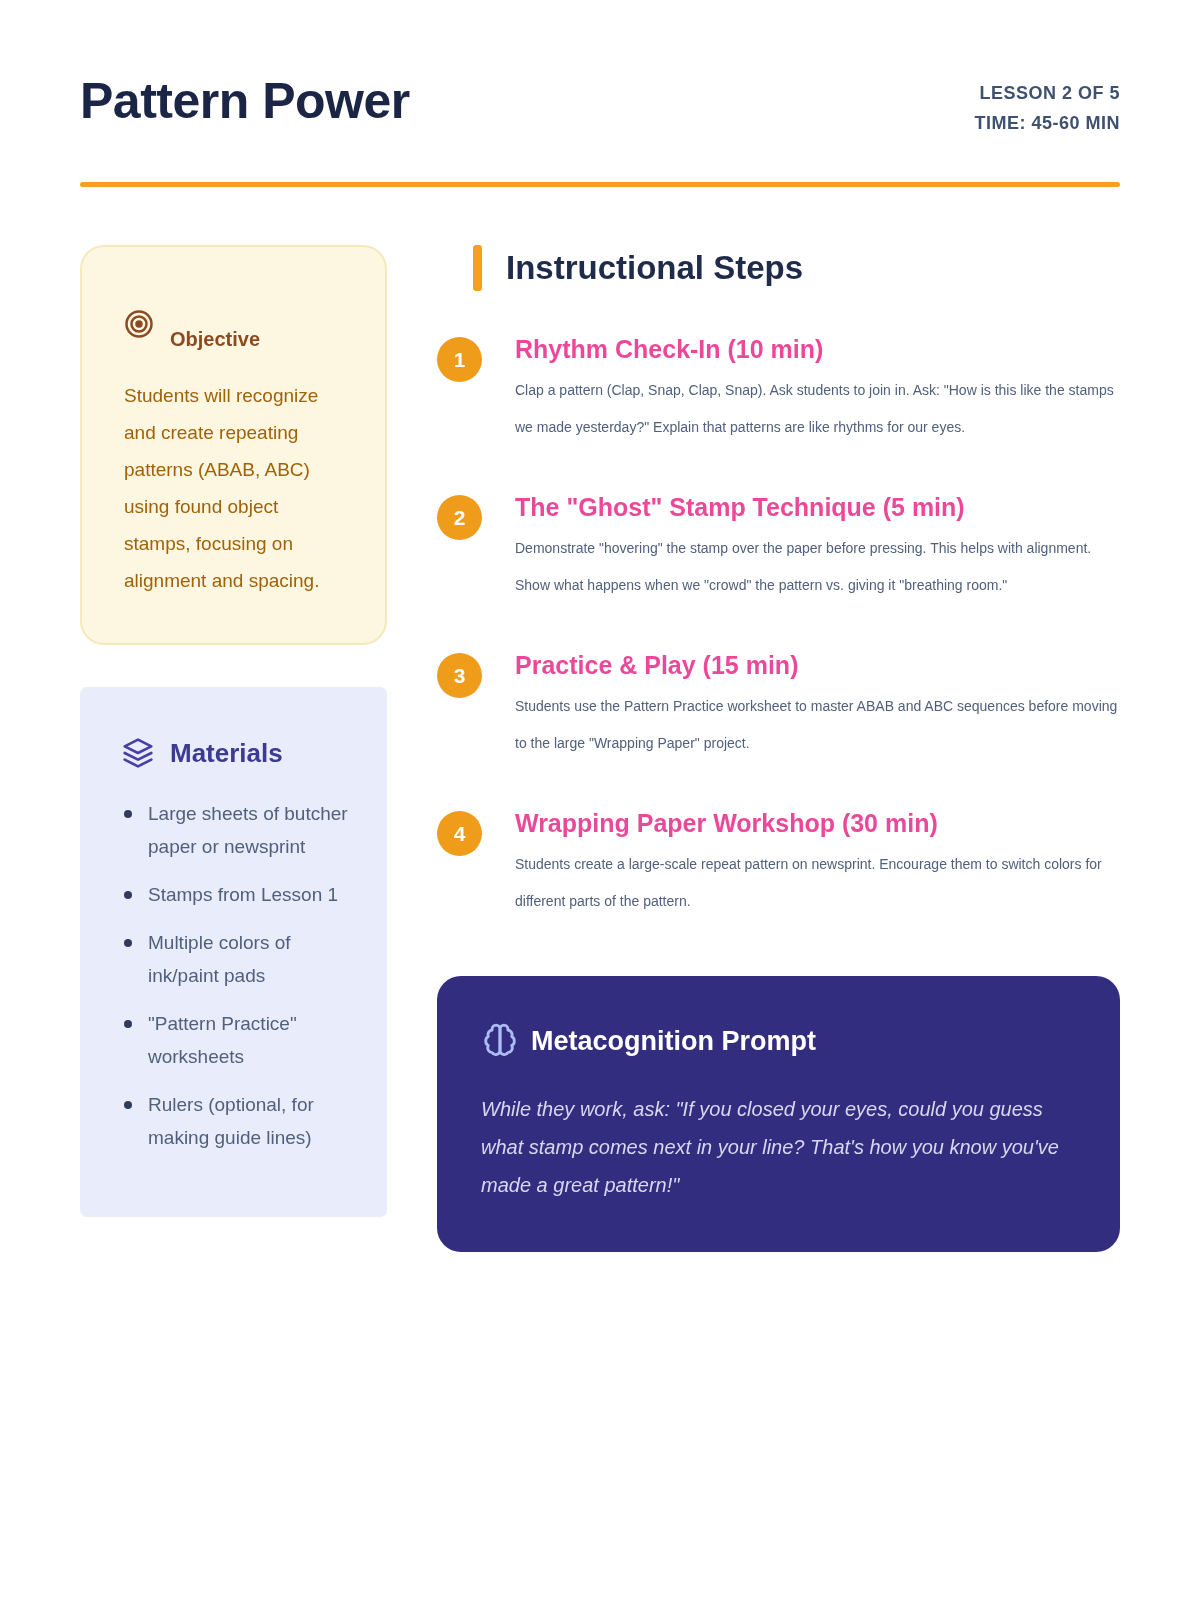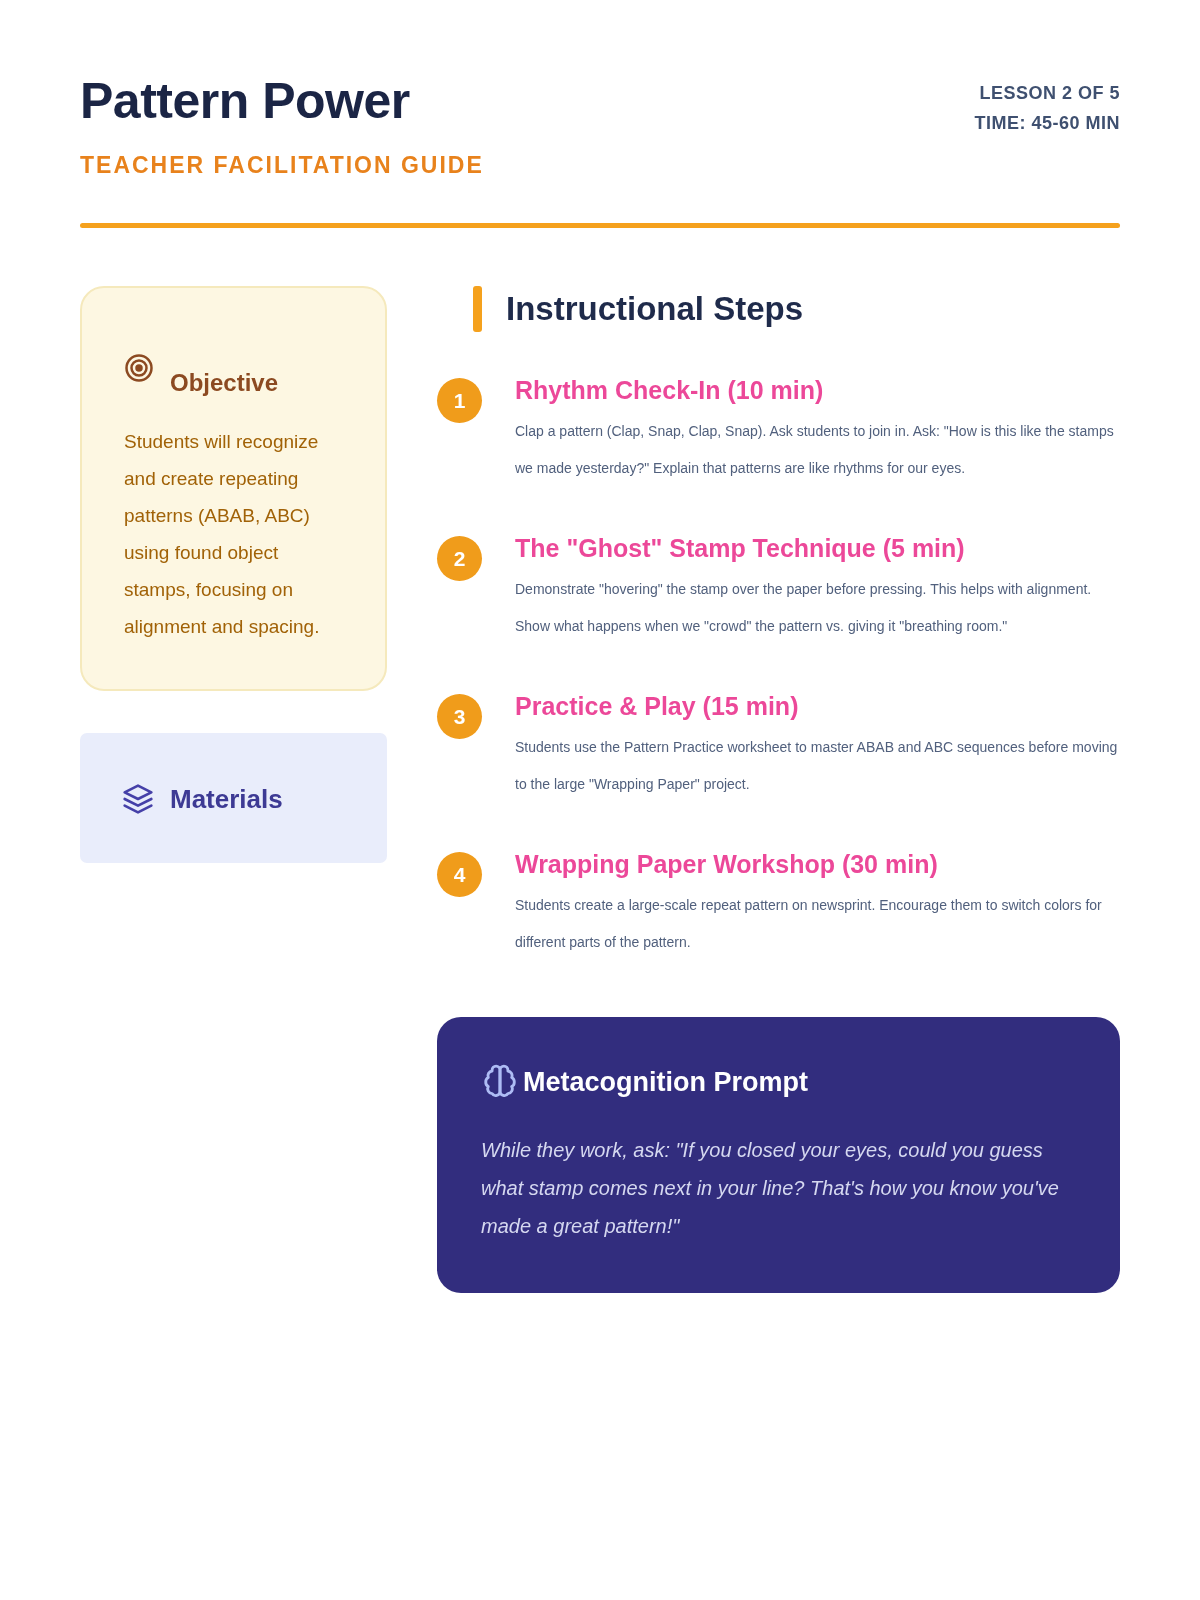--- a/index.html
+++ b/index.html
@@ -66,21 +66,21 @@
     border: 2px solid #f5e9bc;
     border-radius: 24px;
     padding: 50px 38px 44px 42px;
   }
   .card-title-row {
     display: flex;
     align-items: center;
     gap: 16px;
   }
   .card-objective .card-title {
-    font-size: 24px;
+    font-size: 20px;
     font-weight: 800;
     color: #8c4a21;
     margin-top: 31px;
   }
   .card-objective .icon { color: #8c4a21; display: inline-flex; }
   .card-body-text {
     margin-top: 26px;
     font-size: 19px;
     line-height: 37px;
     color: #a16207;
@@ -172,21 +172,21 @@
     color: #51607d;
   }
 
   
   .card-meta {
     margin-top: 56px;
     background: #322d7e;
     border-radius: 24px;
     padding: 46px 44px 48px 44px;
   }
-  .card-meta .card-title-row { gap: 4px; }
+  .card-meta .card-title-row { gap: 12px; }
   .card-meta .icon { color: #aebcf5; display: inline-flex; }
   .card-meta .card-title {
     font-size: 27px;
     font-weight: 800;
     color: #ffffff;
   }
   .card-meta .card-body-text {
     margin-top: 30px;
     font-style: italic;
     font-size: 20px;
@@ -195,21 +195,20 @@
   }
 </style>
 </head>
 <body>
 
 <div class="page">
 
   <div class="header">
     <div>
       <div class="page-title">Pattern Power</div>
-      <div class="page-subtitle">TEACHER FACILITATION GUIDE</div>
     </div>
     <div class="header-meta">
       <div>LESSON 2 OF 5</div>
       <div>TIME: 45-60 MIN</div>
     </div>
   </div>
   <div class="rule"></div>
 
   <div class="main">
 
@@ -233,20 +232,27 @@
         <div class="card-title-row">
           <span class="icon">
             <svg width="32" height="32" viewBox="0 0 24 24" fill="none" stroke="currentColor" stroke-width="2" stroke-linecap="round" stroke-linejoin="round">
               <path d="M12 2 2 7l10 5 10-5-10-5z"></path>
               <path d="m2 12 10 5 10-5"></path>
               <path d="m2 17 10 5 10-5"></path>
             </svg>
           </span>
           <span class="card-title">Materials</span>
         </div>
+        <ul class="materials-list">
+          <li>Large sheets of butcher paper or newsprint</li>
+          <li>Stamps from Lesson 1</li>
+          <li>Multiple colors of ink/paint pads</li>
+          <li>"Pattern Practice" worksheets</li>
+          <li>Rulers (optional, for making guide lines)</li>
+        </ul>
       </div>
 
     </div>
 
     <div class="right-col">
 
       <div class="section-heading">
         <div class="accent-bar"></div>
         <div class="section-title">Instructional Steps</div>
       </div>

